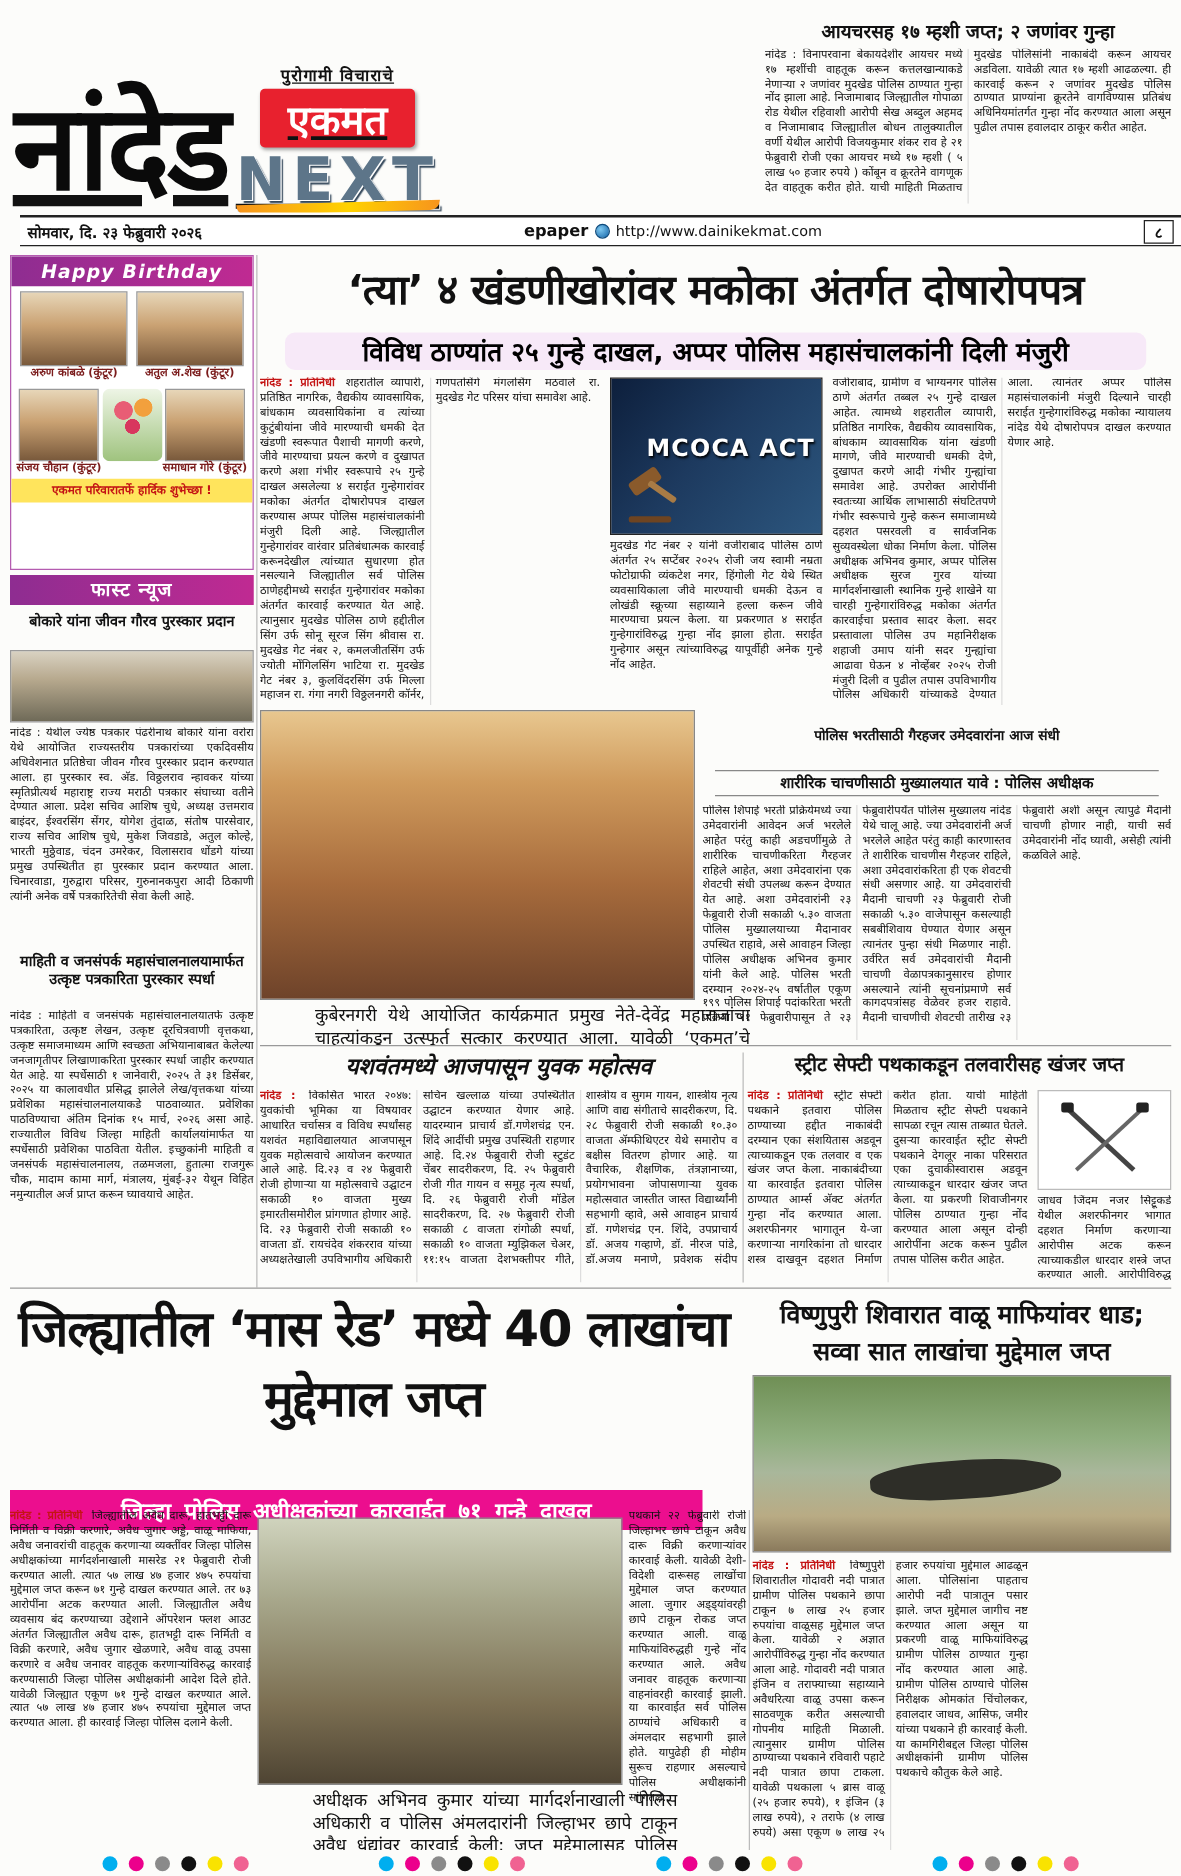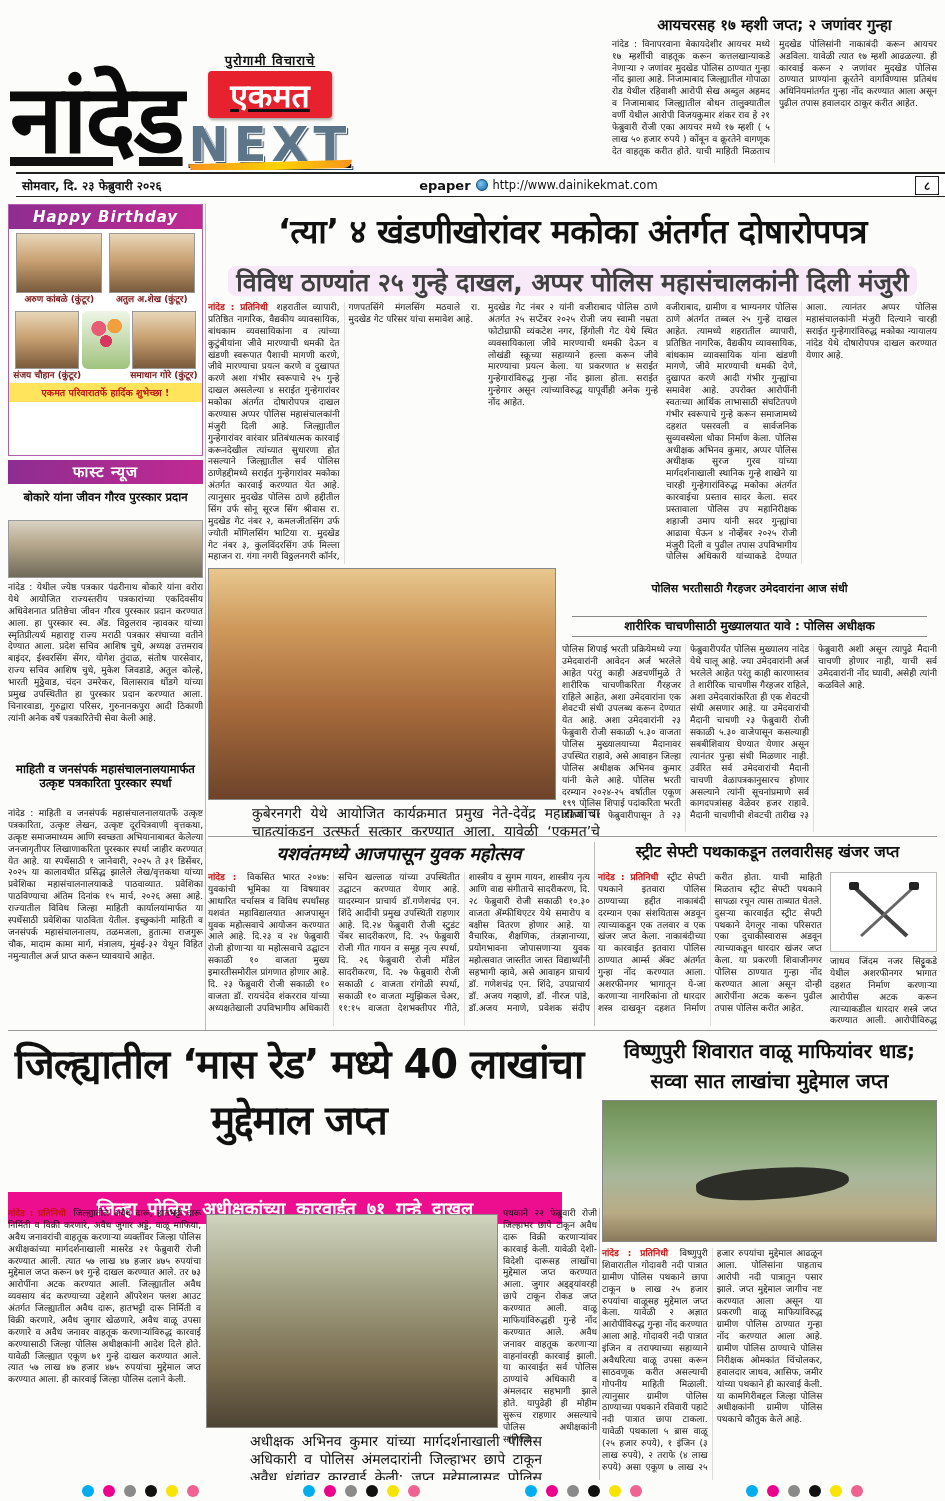--- a/index.html
+++ b/index.html
@@ -44,21 +44,21 @@
       radial-gradient(circle at 35% 30%, #e85d75 14%, transparent 15%),
       radial-gradient(circle at 68% 26%, #f2a03d 13%, transparent 14%),
       radial-gradient(circle at 50% 52%, #d8365e 15%, transparent 16%),
       linear-gradient(180deg,#eef5e6 0%,#9fc37e 100%); }
   .bday-footer { background:#ffe45c; color:#c41414; font-weight:800; font-size:9.5px; text-align:center; line-height:19px; height:19px; }
   .side-head { font-size:11.5px; font-weight:800; text-align:center; line-height:1.25; }
   .story-photo { background:linear-gradient(180deg,#d9d2c2 0%,#b7a98e 40%,#6f6a58 100%); border:1px solid #999; }
 
   
   .main-headline { font-size:33px; font-weight:800; text-align:center; line-height:1.35; letter-spacing:-0.5px; }
-  .purple-subhead { display:flex; align-items:center; justify-content:center; font-size:25px; font-weight:800; color:#404040; background:#f7e9f8; border-radius:8px; }
+  .purple-subhead { display:flex; align-items:center; justify-content:center; font-size:21px; font-weight:800; color:#000000; background:#f7e9f8; border-radius:8px; }
   .h2 { font-weight:800; text-align:center; line-height:1.3; overflow:hidden; }
   .sub-rule { border-top:1px solid #888; border-bottom:1px solid #888; font-size:12px; font-weight:800; text-align:center; line-height:19px; }
   .mega-headline { font-size:40px; font-weight:800; text-align:center; line-height:1.4; letter-spacing:-1px; }
   .pink-bar { background:#ec0e8e; color:#fff; font-weight:800; font-size:18px; display:flex; align-items:center; justify-content:center; }
 
   
   .mcoca-img { position:relative; background:linear-gradient(130deg,#0d1f3c 0%,#1d3a5f 45%,#2c567e 100%); border:1px solid #222; overflow:hidden; }
   .mcoca-label { position:absolute; right:5px; top:36%; font-weight:800; font-size:19px; color:#fff; letter-spacing:1px; text-shadow:1px 1px 2px #000; }
   .photo-warm { background:linear-gradient(180deg,#e8c78f 0%,#cf9a5c 25%,#a76b3c 60%,#6e432a 100%); border:1px solid #888; }
   .photo-field { background:linear-gradient(180deg,#cfd3bd 0%,#a8a88c 30%,#7c6f52 70%,#4e4433 100%); border:1px solid #888; }
@@ -149,20 +149,28 @@
 
   <div class="abs main-headline" style="left:208px;top:210px;width:729px;height:50px;overflow:hidden;">‘त्या’ ४ खंडणीखोरांवर मकोका अंतर्गत दोषारोपपत्र</div>
   <div class="abs purple-subhead" style="left:228px;top:266px;width:689px;height:30px;">विविध ठाण्यांत २५ गुन्हे दाखल, अप्पर पोलिस महासंचालकांनी दिली मंजुरी</div>
 
   <div class="abs" style="left:208px;top:302px;width:729px;height:262px;display:flex;gap:8px;">
     <div class="body-text cols-2" style="width:272px;height:262px;">
       <span class="dateline">नांदेड : प्रतिनिधी</span>
       <span>शहरातील व्यापारी, प्रतिष्ठित नागरिक, वैद्यकीय व्यावसायिक, बांधकाम व्यवसायिकांना व त्यांच्या कुटुंबीयांना जीवे मारण्याची धमकी देत खंडणी स्वरूपात पैशाची मागणी करणे, जीवे मारण्याचा प्रयत्न करणे व दुखापत करणे अशा गंभीर स्वरूपाचे २५ गुन्हे दाखल असलेल्या ४ सराईत गुन्हेगारांवर मकोका अंतर्गत दोषारोपपत्र दाखल करण्यास अप्पर पोलिस महासंचालकांनी मंजुरी दिली आहे. जिल्ह्यातील गुन्हेगारांवर वारंवार प्रतिबंधात्मक कारवाई करूनदेखील त्यांच्यात सुधारणा होत नसल्याने जिल्ह्यातील सर्व पोलिस ठाणेहद्दीमध्ये सराईत गुन्हेगारांवर मकोका अंतर्गत कारवाई करण्यात येत आहे. त्यानुसार मुदखेड पोलिस ठाणे हद्दीतील सिंग उर्फ सोनू सूरज सिंग श्रीवास रा. मुदखेड गेट नंबर २, कमलजीतसिंग उर्फ ज्योती मोंगिलसिंग भाटिया रा. मुदखेड गेट नंबर ३, कुलविंदरसिंग उर्फ मिल्ला महाजन रा. गंगा नगरी विठ्ठलनगरी कॉर्नर, गणपतसिंगे मंगलसिंग मठवाले रा. मुदखेड गेट परिसर यांचा समावेश आहे.</span>
     </div>
     <div style="width:170px;display:flex;flex-direction:column;gap:4px;">
+      <div class="mcoca-img" style="width:170px;height:126px;">
+        <svg width="54" height="54" viewBox="0 0 54 54" style="position:absolute;left:6px;bottom:4px;">
+          <rect x="8" y="10" width="26" height="12" rx="3" fill="#8a5a2b" transform="rotate(-35 21 16)"></rect>
+          <rect x="22" y="22" width="26" height="5" rx="2" fill="#a87b45" transform="rotate(35 35 24)"></rect>
+          <rect x="8" y="44" width="34" height="5" rx="2" fill="#6e4421"></rect>
+        </svg>
+        <span class="mcoca-label">MCOCA ACT</span>
+      </div>
       <div class="body-text" style="height:128px;">मुदखेड गेट नंबर २ यांनी वजीराबाद पोलिस ठाणे अंतर्गत २५ सप्टेंबर २०२५ रोजी जय स्वामी नम्रता फोटोग्राफी व्यंकटेश नगर, हिंगोली गेट येथे स्थित व्यवसायिकाला जीवे मारण्याची धमकी देऊन व लोखंडी स्क्रूच्या सहाय्याने हल्ला करून जीवे मारण्याचा प्रयत्न केला. या प्रकरणात ४ सराईत गुन्हेगारांविरुद्ध गुन्हा नोंद झाला होता. सराईत गुन्हेगार असून त्यांच्याविरुद्ध यापूर्वीही अनेक गुन्हे नोंद आहेत.</div>
     </div>
     <div class="body-text cols-2" style="width:271px;height:262px;">वजीराबाद, ग्रामीण व भाग्यनगर पोलिस ठाणे अंतर्गत तब्बल २५ गुन्हे दाखल आहेत. त्यामध्ये शहरातील व्यापारी, प्रतिष्ठित नागरिक, वैद्यकीय व्यावसायिक, बांधकाम व्यावसायिक यांना खंडणी मागणे, जीवे मारण्याची धमकी देणे, दुखापत करणे आदी गंभीर गुन्ह्यांचा समावेश आहे. उपरोक्त आरोपींनी स्वतःच्या आर्थिक लाभासाठी संघटितपणे गंभीर स्वरूपाचे गुन्हे करून समाजामध्ये दहशत पसरवली व सार्वजनिक सुव्यवस्थेला धोका निर्माण केला. पोलिस अधीक्षक अभिनव कुमार, अप्पर पोलिस अधीक्षक सुरज गुरव यांच्या मार्गदर्शनाखाली स्थानिक गुन्हे शाखेने या चारही गुन्हेगारांविरुद्ध मकोका अंतर्गत कारवाईचा प्रस्ताव सादर केला. सदर प्रस्तावाला पोलिस उप महानिरीक्षक शहाजी उमाप यांनी सदर गुन्ह्यांचा आढावा घेऊन ४ नोव्हेंबर २०२५ रोजी मंजुरी दिली व पुढील तपास उपविभागीय पोलिस अधिकारी यांच्याकडे देण्यात आला. त्यानंतर अप्पर पोलिस महासंचालकांनी मंजुरी दिल्याने चारही सराईत गुन्हेगारांविरुद्ध मकोका न्यायालय नांदेड येथे दोषारोपपत्र दाखल करण्यात येणार आहे.</div>
   </div>
 
   <div class="abs photo-warm" style="left:208px;top:568px;width:348px;height:232px;"></div>
   <div class="abs caption" style="left:208px;top:804px;width:348px;height:32px;">कुबेरनगरी येथे आयोजित कार्यक्रमात प्रमुख नेते-देवेंद्र महाराजांचा चाहत्यांकडून उत्स्फूर्त सत्कार करण्यात आला. यावेळी ‘एकमत’चे अमृत महोत्सवी वर्षानिमित्त सन्मानित करताना उद्योजक गंगाधर सोमपिवार, स्वागताध्यक्ष शिवराज चाटी, संयोजक डॉ. दिलीप ठाकूर दांपत्यासह इतर मान्यवर.</div>
 
   <div class="abs h2" style="left:562px;top:582px;width:375px;height:30px;font-size:11px;">पोलिस भरतीसाठी गैरहजर उमेदवारांना आज संधी</div>
   <div class="abs sub-rule" style="left:572px;top:616px;width:355px;height:21px;">शारीरिक चाचणीसाठी मुख्यालयात यावे : पोलिस अधीक्षक</div>

